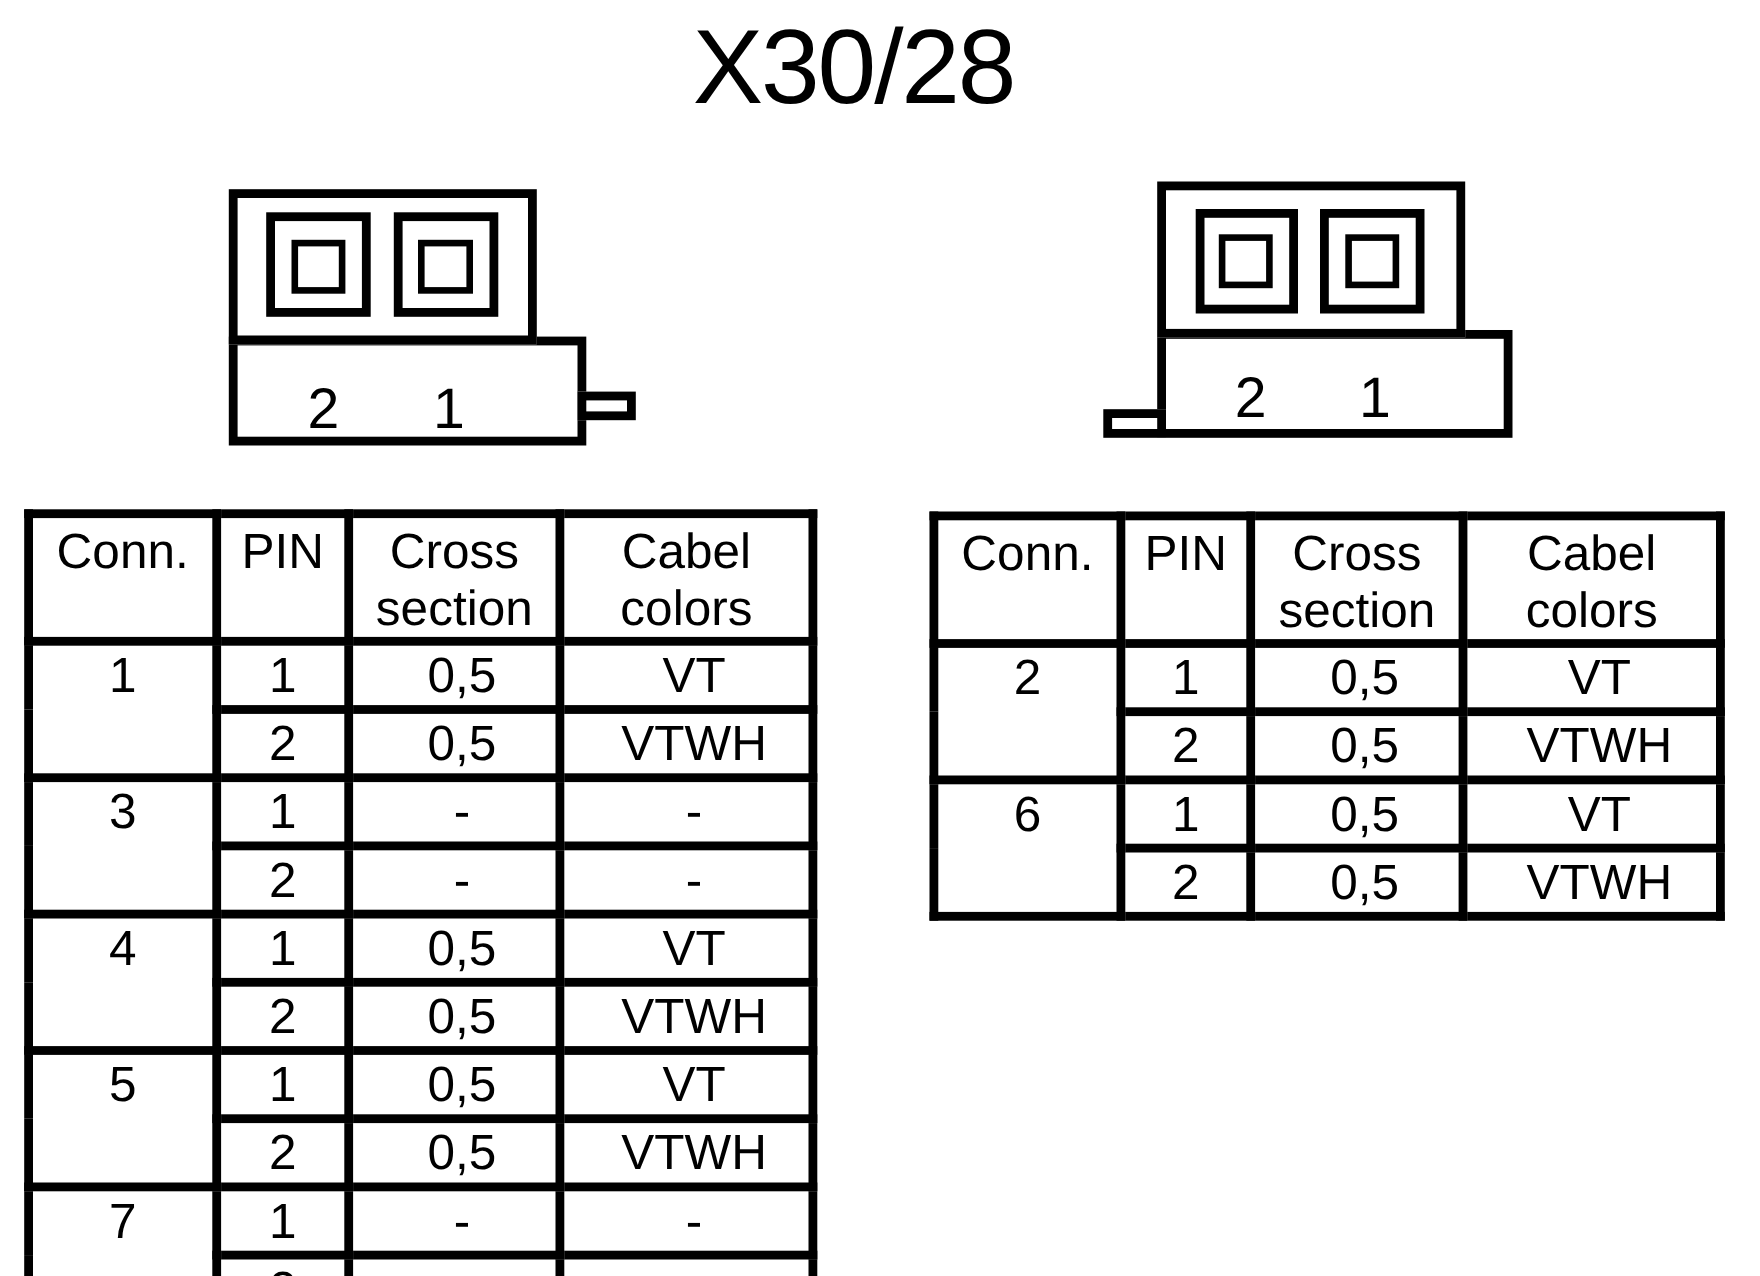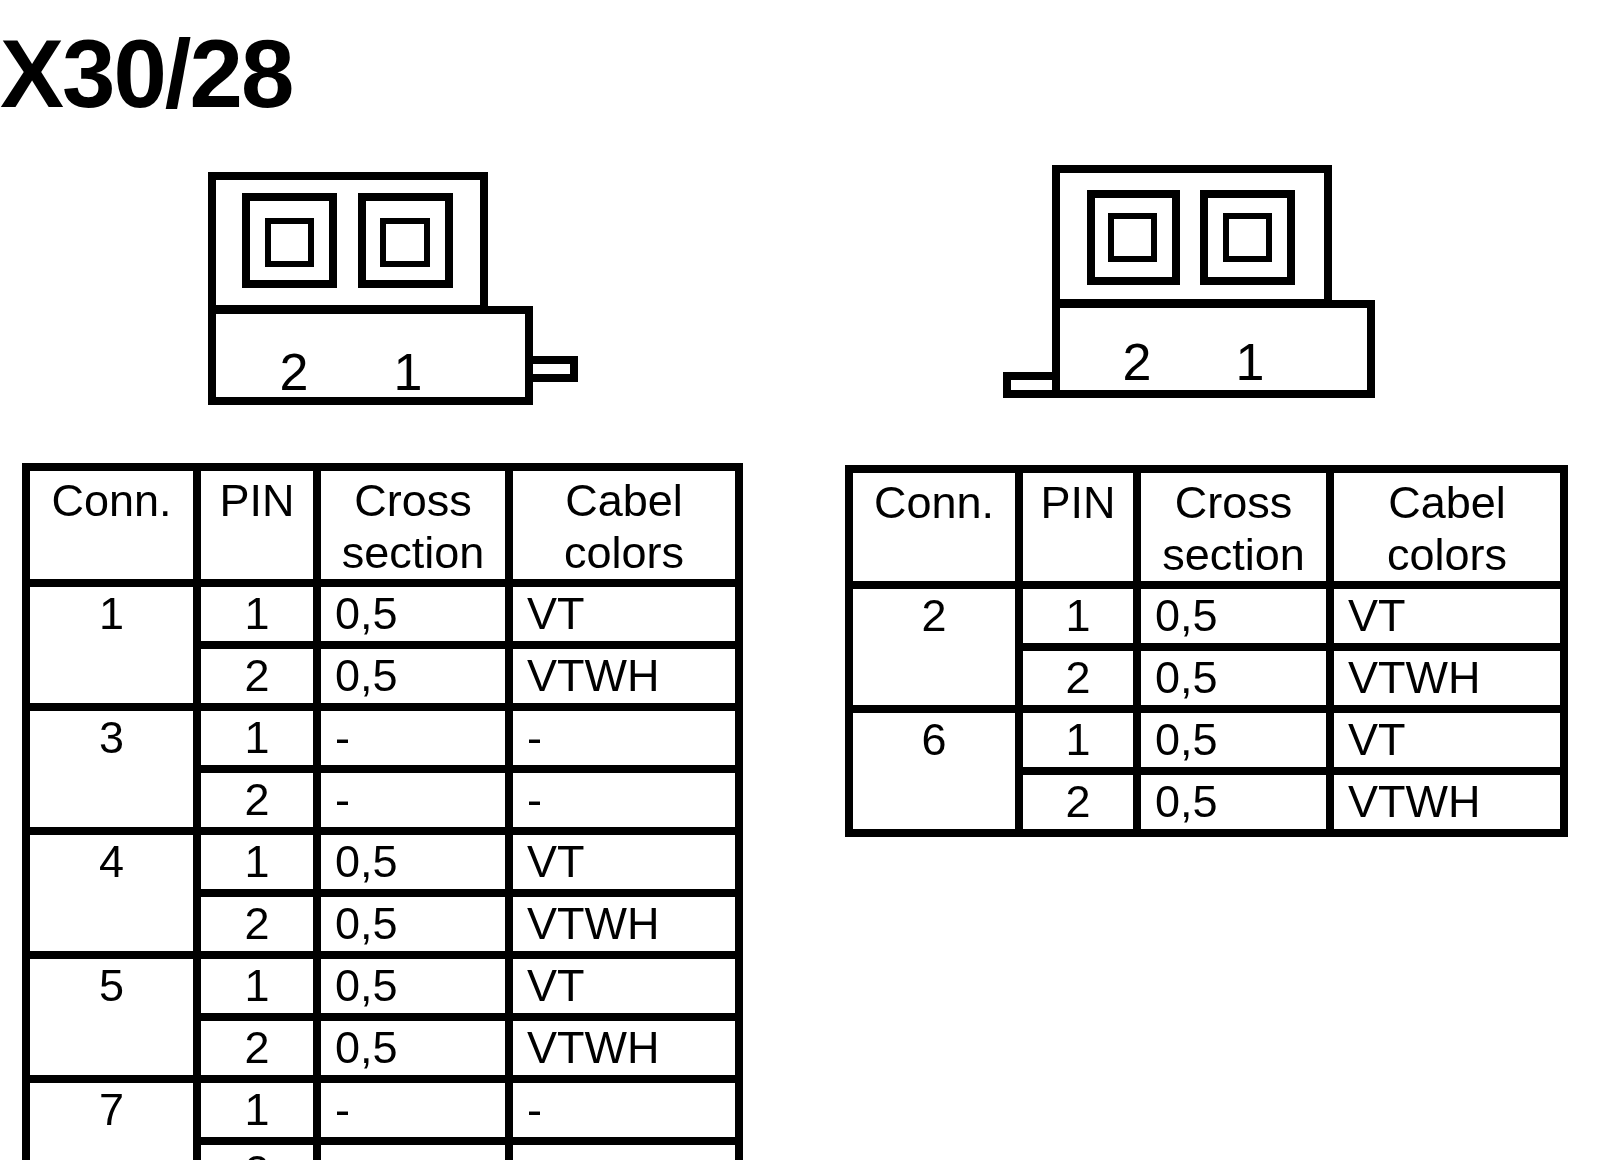--- a/index.html
+++ b/index.html
@@ -5,22 +5,23 @@
   html, body { margin: 0; padding: 0; }
   body {
     width: 1600px; height: 1160px;
     background: #ffffff;
     font-family: "Liberation Sans", sans-serif;
     color: #000000;
   }
   .page { position: relative; width: 1600px; height: 1160px; background: #fff; overflow: hidden; }
 
   .title {
-    position: absolute; left: 0; top: 26px; width: 1552px;
-    font-size: 96px; font-weight: bold; letter-spacing: -2px;
+    position: absolute; left: 0; top: 14px; width: 1552px;
+    text-align: center;
+    font-size: 96px; font-weight: normal; letter-spacing: -2px;
     line-height: 1;
   }
 
   
   .box {
     position: absolute; box-sizing: border-box;
     border: 8px solid #000; background: #fff;
   }
   .box.thin { border-width: 6px; }
   .pinlabel {
@@ -41,21 +42,21 @@
   .pins thead tr { height: 116px; }
   .pins tbody tr { height: 54px; }
   .pins th {
     vertical-align: top;
     line-height: 52px; padding-top: 4px;
     white-space: pre-line;
   }
   .pins td { line-height: 54px; }
   .pins td.conn { text-align: center; vertical-align: top; }
   .pins td.pin  { text-align: center; }
-  .pins td.val  { text-align: left; padding-left: 14px; }
+  .pins td.val  { text-align: center; padding-left: 14px; }
 </style>
 </head>
 <body>
 
 <div class="page">
 
   <div class="title">X30/28</div>
 
   <div>
     <div class="box" style="left:208px; top:306px; width:325px; height:99px;"></div>

